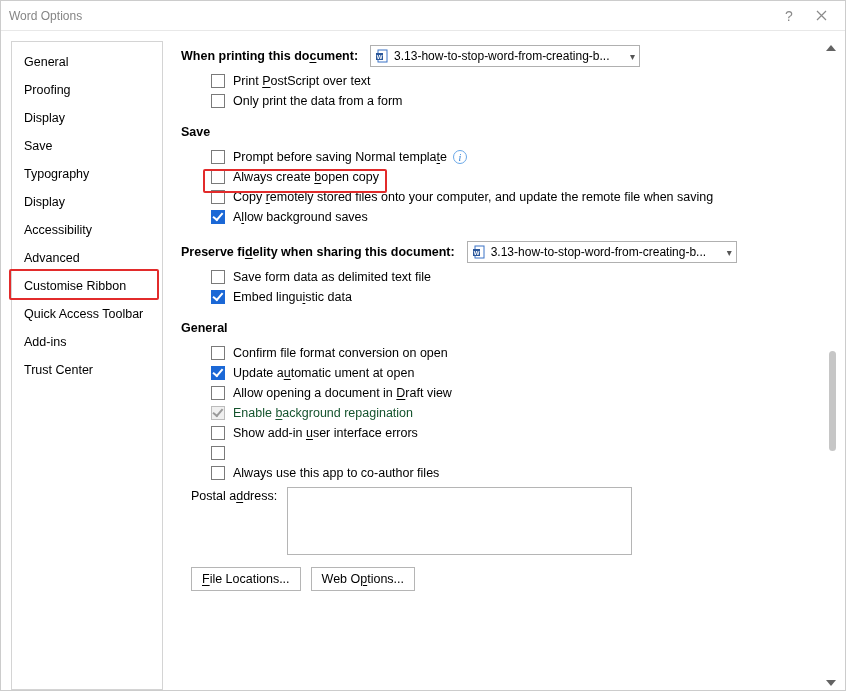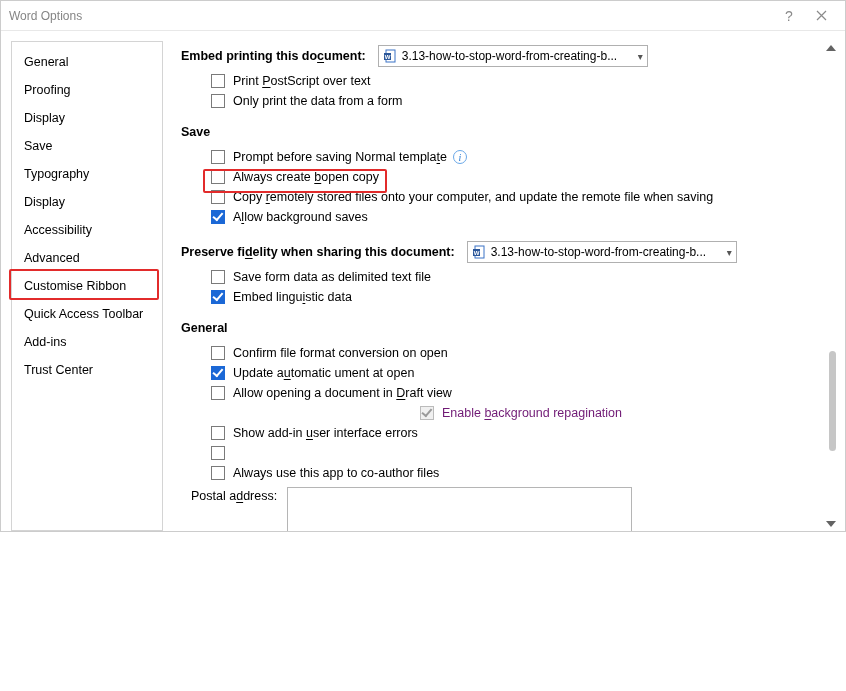--- a/index.html
+++ b/index.html
@@ -1,35 +1,35 @@
 <!DOCTYPE html>
 <html><head>
 <meta charset="utf-8">
 <style>
   * { box-sizing: border-box; }
   html, body { margin:0; padding:0; font-family: "Segoe UI", Tahoma, sans-serif; font-size:12.5px; color:#000; background:#fff; }
-  .dialog { width:846px; height:532px; border:1px solid #ccc; display:flex; flex-direction:column; position:relative; }
+  .dialog { width:846px; height:691px; border:1px solid #ccc; display:flex; flex-direction:column; position:relative; }
   .titlebar { height:30px; display:flex; align-items:center; padding:0 8px; color:#858585; font-size:12px; border-bottom:1px solid #e8e8e8; }
   .titlebar .title { flex:1; }
   .titlebar .tbtn { width:32px; height:30px; display:flex; align-items:center; justify-content:center; font-size:14px; color:#8a8a8a; }
   .body { flex:1; display:flex; padding:10px 6px 0 10px; overflow:hidden; }
   .sidebar { width:152px; border:1px solid #d4d4d4; padding:6px 0; background:#fff; }
   .nav-item { padding:7px 12px; cursor:default; }
   .nav-item.selected {  }
   .content { flex:1; padding:0 8px 0 18px; position:relative; }
   .row { display:flex; align-items:center; margin:4px 0; }
   .sec-head { font-weight:600; margin:14px 0 8px 0; }
   .checkbox { width:14px; height:14px; border:1px solid #7a7a7a; margin-right:8px; display:inline-flex; align-items:center; justify-content:center; background:#fff; }
   .checkbox.checked { background:#1b68d6; border-color:#1b68d6; }
   .checkbox.checked::after { content:""; display:block; width:4px; height:8px; border:solid #fff; border-width:0 2px 2px 0; transform:rotate(40deg) translate(-1px,-1px); }
   .checkbox.disabled { background:#f0f0f0; border-color:#bbb; }
   .checkbox.disabled.checked { background:#f0f0f0; }
   .checkbox.disabled.checked::after { border-color:#9a9a9a; }
   .opt { display:flex; align-items:center; padding:3px 0 3px 30px; font-size:12.5px; }
-  .opt.disabled { color:#701a75;justify-content:center; }
+  .opt.disabled { color:#14532d; }
   .underline { text-decoration:underline; text-decoration-thickness:1px; text-underline-offset:2px; }
   .dropdown { display:inline-flex; align-items:center; height:22px; border:1px solid #b0b0b0; padding:0 4px; font-size:12px; background:#fff; }
   .dropdown .doc-icon { width:14px; height:14px; margin-right:5px; display:inline-flex; }
   .dropdown .chev { margin-left:6px; font-size:10px; color:#555; }
   .info-icon { width:14px; height:14px; border:1px solid #6aa8e8; border-radius:50%; color:#2b7cd3; font-size:10px; display:inline-flex; align-items:center; justify-content:center; margin-left:6px; font-style:italic; font-family:Georgia,serif; }
   .textarea { border:1px solid #b5b5b5; background:#fff; width:345px; height:68px; }
   .button { border:1px solid #b5b5b5; background:#fff; padding:4px 10px; font-size:12.5px; display:inline-flex; align-items:center; cursor:default; }
   .footer { height:48px; border-top:1px solid #e6e6e6; display:flex; justify-content:flex-end; align-items:center; padding:0 14px; gap:10px; }
   .footer .button { width:72px; justify-content:center; padding:4px 0; }
   .redbox { position:absolute; border:2.5px solid #e22b2b; border-radius:2px; pointer-events:none; }
@@ -78,21 +78,21 @@
     <div class="content">
 
       <div class="scrolltrack">
         <div class="scroll-arrow up"></div>
         <div class="scroll-thumb"></div>
         <div class="scroll-arrow down"></div>
       </div>
 
       <div class="row">
         <span style="font-weight:600;">
-          <span>Embed printing this do</span><span class="underline">c</span><span>ument:</span>
+          <span>When printing this do</span><span class="underline">c</span><span>ument:</span>
         </span>
         <span style="width:12px;"></span>
         <div class="dropdown" style="width:270px;">
           <span class="doc-icon">
             <svg class="word-icon" width="14" height="14" viewBox="0 0 14 14">
                 <rect class="page" x="3" y="1" width="9" height="12"></rect>
                 <rect class="badge" x="1" y="4" width="7" height="7"></rect>
                 <text x="4.5" y="10" font-size="6" fill="#fff" text-anchor="middle" font-weight="bold">W</text>
               </svg>
           </span>

